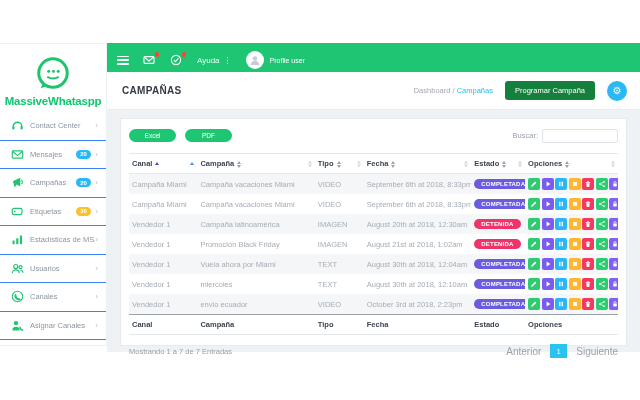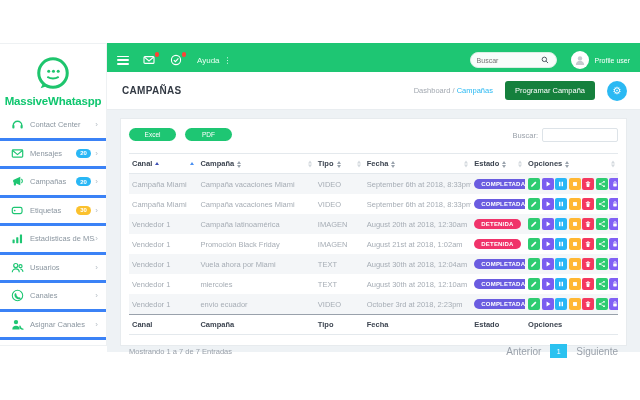--- a/index.html
+++ b/index.html
@@ -5,21 +5,21 @@
   * { margin:0; padding:0; box-sizing:border-box; }
   html,body { width:640px; height:400px; background:#fff; font-family:"Liberation Sans", sans-serif; overflow:hidden; }
   .app { position:relative; width:640px; height:400px; background:#fff; }
 
   
   .sidebar { position:absolute; left:0; top:43px; width:107px; height:303px; background:#fff; border-top:1px solid #eef1f3; border-bottom:1px solid #eef1f3; border-right:1px solid #eef1f3; }
   .brand { text-align:center; padding-top:11px; height:64px; }
   .brand-logo { width:38px; height:38px; margin:0 auto; display:block; }
   .brand-name { display:block; font-size:11.5px; font-weight:bold; color:#10c66f; letter-spacing:-0.2px; margin-top:2px; }
   .menu { margin-top:4px; }
-  .menu-item { position:relative; height:28.5px; display:flex; align-items:center; padding-left:11px; border-bottom:3px solid #3b82f6; cursor:pointer; }
+  .menu-item { position:relative; height:28.5px; display:flex; align-items:center; padding-left:11px; border-bottom:1px solid #3b82f6; cursor:pointer; }
   .s-icon { width:13px; height:13px; margin-right:6px; flex:0 0 13px; display:inline-flex; }
   .s-icon svg { width:13px; height:13px; }
   .s-label { font-size:7.5px; color:#8b96a0; flex:1 1 auto; white-space:nowrap; overflow:hidden; }
   .s-badge { font-size:6px; font-weight:bold; color:#fff; background:#29b7f5; border-radius:6px; padding:1.5px 4.5px; margin-right:4px; }
   .s-chevron { color:#b4bcc4; font-size:8px; margin-right:8px; }
 
   
   .topbar { position:absolute; left:107px; top:43px; width:533px; height:29px; background:#1ec673; display:flex; align-items:center; padding:17px 10px; }
   .hamburger { width:12px; height:9px; display:flex; flex-direction:column; justify-content:space-between; cursor:pointer; margin-right:14px; }
   .hamburger i { display:block; height:1.6px; background:#fff; border-radius:1px; }
@@ -41,21 +41,21 @@
   .ph-right { margin-left:auto; display:flex; align-items:center;justify-content:space-between; }
   .crumb { font-size:7.5px; color:#a3a9b1; margin-right:12px; }
   .crumb .cur { color:#2bb9f3; cursor:pointer; }
   .crumb .root { cursor:pointer; }
   .btn-program { background:#15803d; color:#fff; border:none; border-radius:3px; font-size:7.5px; font-family:"Liberation Sans", sans-serif; padding:5px 10px; cursor:pointer; margin-right:12px; }
   .gear-btn { width:20px; height:20px; border-radius:50%; background:#2bb9f3; color:#fff; display:flex; align-items:center; justify-content:center; font-size:10px; cursor:pointer; }
 
   
   .content { position:absolute; left:107px; top:110px; width:533px; height:242px; background:#eef2f5; }
   .card { position:absolute; left:13px; top:8px; width:507px; height:228px; background:#fff; border:1px solid #e7ebee; padding:9px 8px 6px 8px; }
-  .toolbar { display:flex; align-items:flex-start; height:15px; margin-bottom:10px; }
+  .toolbar { display:flex; align-items:center; height:15px; margin-bottom:10px; }
   .btn-export { background:#1ec673; color:#fff; border:none; border-radius:8px; height:13px; width:47px; font-size:6.5px; font-family:"Liberation Sans", sans-serif; cursor:pointer; margin-right:9px; }
   .tb-filter { margin-left:auto; display:flex; align-items:center; }
   .tb-filter label { font-size:7.5px; color:#9aa1aa; margin-right:4px; }
   .tb-filter input { width:76px; height:14px; border:1px solid #dde3e8; border-radius:2px; outline:none; font-size:7.5px; padding:0 3px; font-family:"Liberation Sans", sans-serif; color:#55606a; }
 
   table { width:100%; border-collapse:collapse; table-layout:fixed; }
   .col-0{width:14%} .col-1{width:24%} .col-2{width:10%} .col-3{width:22%} .col-4{width:11%} .col-5{width:19%}
   thead th { position:relative; text-align:left; font-size:7.5px; color:#3c4450; font-weight:bold; padding:5px 3px; border-top:1px solid #e4e9ed; border-bottom:1px solid #e4e9ed; cursor:pointer; white-space:nowrap; }
   .sort { display:inline-block; vertical-align:middle; margin-left:3px; }
   .sort i { display:block; width:0; height:0; border-left:2.5px solid transparent; border-right:2.5px solid transparent; }
@@ -210,27 +210,20 @@
     </span>
     <span class="tb-ico">
       <svg viewBox="0 0 12 12" fill="none" stroke="#fff" stroke-width="1.1">
           <circle cx="6" cy="6" r="4.6"></circle>
           <path d="M3.8 6.1 L5.4 7.7 L8.4 4.4"></path>
         </svg>
       <i class="red-dot"></i>
     </span>
     <span class="tb-help">Ayuda</span>
     <span class="tb-kebab">⋮</span>
-    <span class="tb-search">
-      <input type="text" placeholder="Buscar" style="">
-      <svg viewBox="0 0 10 10" fill="none" stroke="#4a555f" stroke-width="1.2">
-          <circle cx="4.2" cy="4.2" r="2.8"></circle>
-          <path d="M6.4 6.4 L8.8 8.8"></path>
-        </svg>
-    </span>
     <span class="avatar">
       <svg viewBox="0 0 12 12" fill="#c6cbd0">
           <circle cx="6" cy="4.4" r="2.2"></circle>
           <path d="M1.8 11 a4.2 4.2 0 0 1 8.4 0 Z"></path>
         </svg>
     </span>
     <span class="tb-profile">Profile user</span>
   </div>
 
   <div class="pageheader">

